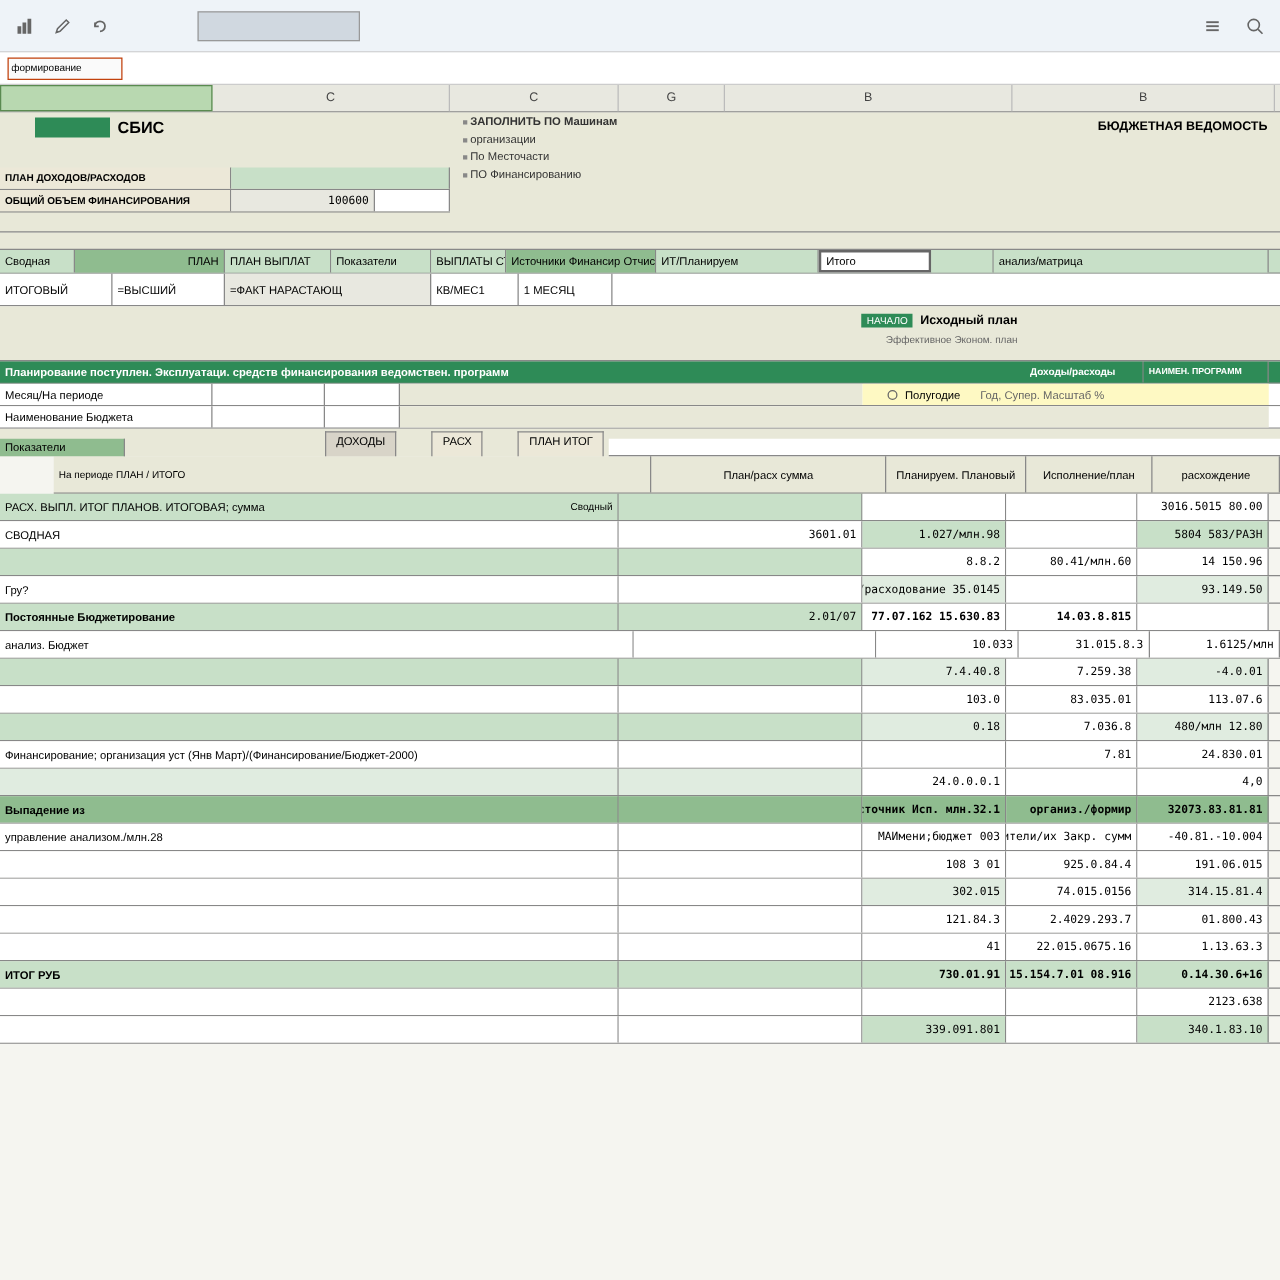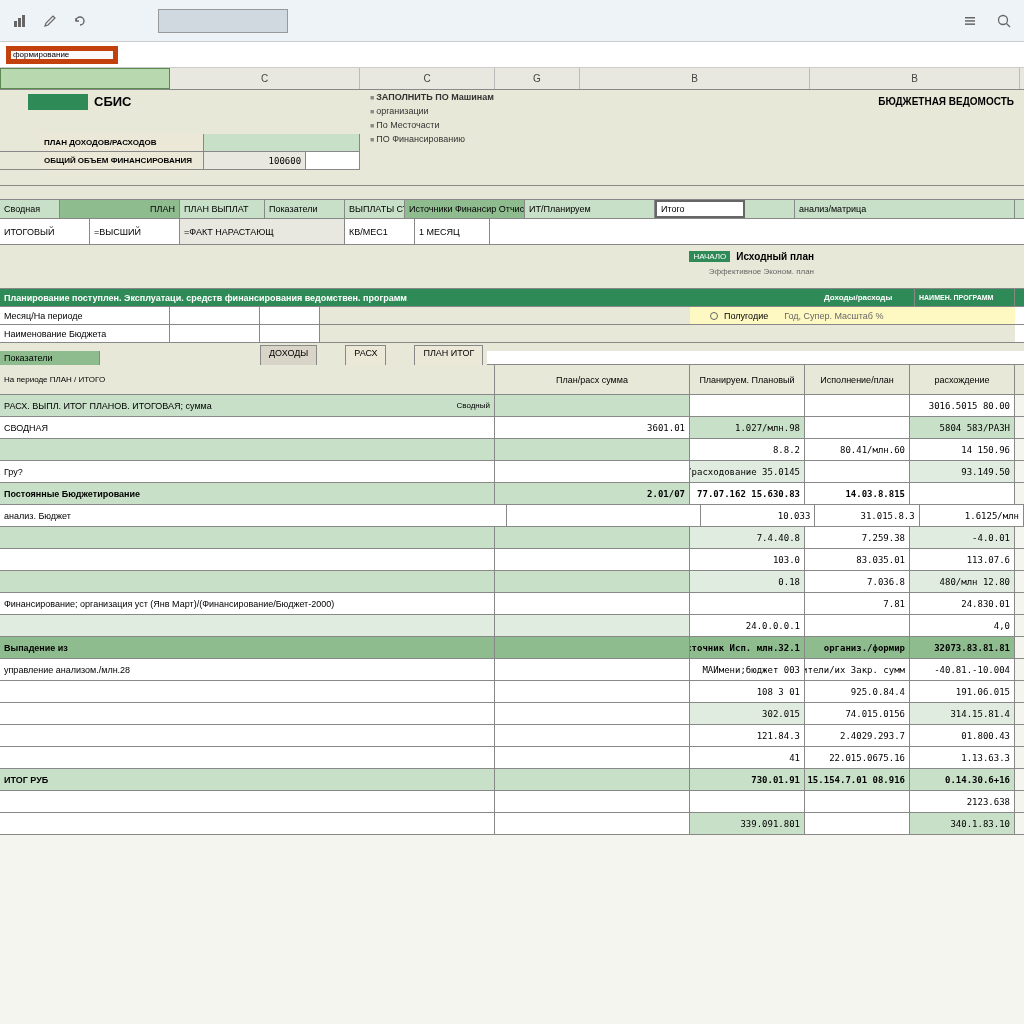--- a/index.html
+++ b/index.html
@@ -4,37 +4,37 @@
 <style>
 * { margin: 0; padding: 0; box-sizing: border-box; }
 body { font-family: Arial, sans-serif; font-size: 10px; background: #f5f5f0; width: 1024px; height: 1024px; overflow: hidden; }
 
 .toolbar { height: 42px; background: #eef3f8; border-bottom: 1px solid #ccc; display: flex; align-items: center; padding: 0 8px; gap: 6px; }
 .toolbar-icon { width: 24px; height: 24px; display: flex; align-items: center; justify-content: center; color: #555; cursor: pointer; }
 .toolbar-input { width: 130px; height: 24px; border: 1px solid #999; background: #d0d8e0; margin-left: 60px; padding: 0 4px; }
 .toolbar-right { margin-left: auto; display: flex; gap: 10px; }
 
 .namebox-row { height: 26px; display: flex; align-items: center; padding: 2px 6px; background: #fff; border-bottom: 1px solid #ccc; }
-.namebox { width: 112px; height: 18px; border: 5px solid #c2410c; background: #fafafa; font-size: 8px; padding: 2px; }
+.namebox { width: 92px; height: 18px; border: 1px solid #c2410c; background: #fafafa; font-size: 8px; padding: 2px; }
 
 .col-headers { height: 22px; display: flex; background: #e8e8e0; border-bottom: 1px solid #888; }
 .col-header { border-right: 1px solid #bbb; display: flex; align-items: center; justify-content: center; font-size: 10px; color: #444; }
 .col-header.highlighted { background: #b8d8b0; border: 1px solid #5a8a50; }
 
 .sheet { position: relative; }
 
 .row { display: flex; border-bottom: 1px solid #888; min-height: 18px; }
 .cell { border-right: 1px solid #888; padding: 2px 4px; font-size: 9px; overflow: hidden; white-space: nowrap; display: flex; align-items: center; }
 .green-dark { background: #2e8b57; color: #fff; font-weight: bold; }
 .green-med { background: #8fbc8f; }
 .green-light { background: #c8e0c8; }
 .green-pale { background: #e0ece0; }
 .white { background: #fff; }
 .gray-light { background: #e8e8e0; }
-.beige { background: #ece8d8; margin-left: 40px; }
+.beige { background: #ece8d8; }
 .num { justify-content: flex-end; font-family: monospace; font-size: 9px; }
 .center { justify-content: center; }
 
 .tab-group { display: flex; height: 20px; gap: 28px; }
 .tab-item { border: 1px solid #888; border-bottom: none; padding: 2px 8px; font-size: 9px; background: #d8d4c8; cursor: pointer; }
 
 .badge { background: #2e8b57; color: #fff; padding: 1px 4px; font-size: 8px; }
 
 .info-block { position: absolute; left: 370px; top: 0; width: 180px; }
 .info-line { font-size: 9px; padding: 2px 0; color: #333; }
@@ -180,21 +180,21 @@
     <div class="cell green-med" style="width:100px;">Показатели</div>
     <div style="width:160px;"></div>
     <div class="tab-group">
       <div class="tab-item">ДОХОДЫ</div>
       <div class="tab-item" style="background:#ece8d8;">РАСХ</div>
       <div class="tab-item" style="background:#ece8d8;">ПЛАН ИТОГ</div>
     </div>
     <div style="flex:1; background:#fff; height:14px; margin-left:4px; border-bottom:1px solid #888;"></div>
   </div>
 
-  <div class="row" style="height:30px; background:#e8e8d8;">
+  <div class="row" style="height:30px; background:#e8e8d8;margin-left:43px;">
     <div class="cell" style="width:495px;">
       <div style="font-size:8px; line-height:1.2;">На периоде ПЛАН / ИТОГО</div>
     </div>
     <div class="cell center" style="width:195px;">План/расх сумма</div>
     <div class="cell center" style="width:115px;">Планируем. Плановый</div>
     <div class="cell center" style="width:105px;">Исполнение/план</div>
     <div class="cell center" style="width:105px;">расхождение</div>
   </div>
 
   <div id="data-rows">
@@ -221,21 +221,21 @@
       </div>
       <div class="row" style="height: 22px;">
         <div class="cell white" style="width: 495px;">Гру?</div>
         <div class="cell num white" style="width: 195px;"></div>
         <div class="cell num green-pale" style="width: 115px;">341.01/расходование 35.0145</div>
         <div class="cell num white" style="width: 105px;"></div>
         <div class="cell num green-pale" style="width: 105px;">93.149.50</div>
       </div>
       <div class="row" style="height: 22px;">
         <div class="cell green-light" style="width: 495px; font-weight: bold;">Постоянные Бюджетирование</div>
-        <div class="cell num green-light" style="width: 195px; font-weight: bold; text-align: right;">2.01/07</div>
+        <div class="cell num green-light" style="width: 195px; font-weight: normal; text-align: right;">2.01/07</div>
         <div class="cell num white" style="width: 115px; font-weight: bold;">77.07.162 15.630.83</div>
         <div class="cell num white" style="width: 105px; font-weight: bold;">14.03.8.815</div>
         <div class="cell num white" style="width: 105px; font-weight: bold;"></div>
       </div>
       <div class="row" style="height: 22px;">
         <div class="cell white" style="width: 511px;">анализ. Бюджет</div>
         <div class="cell num white" style="width: 195px;"></div>
         <div class="cell num white" style="width: 115px;">10.033</div>
         <div class="cell num white" style="width: 105px;">31.015.8.3</div>
         <div class="cell num white" style="width: 105px;">1.6125/млн</div>

